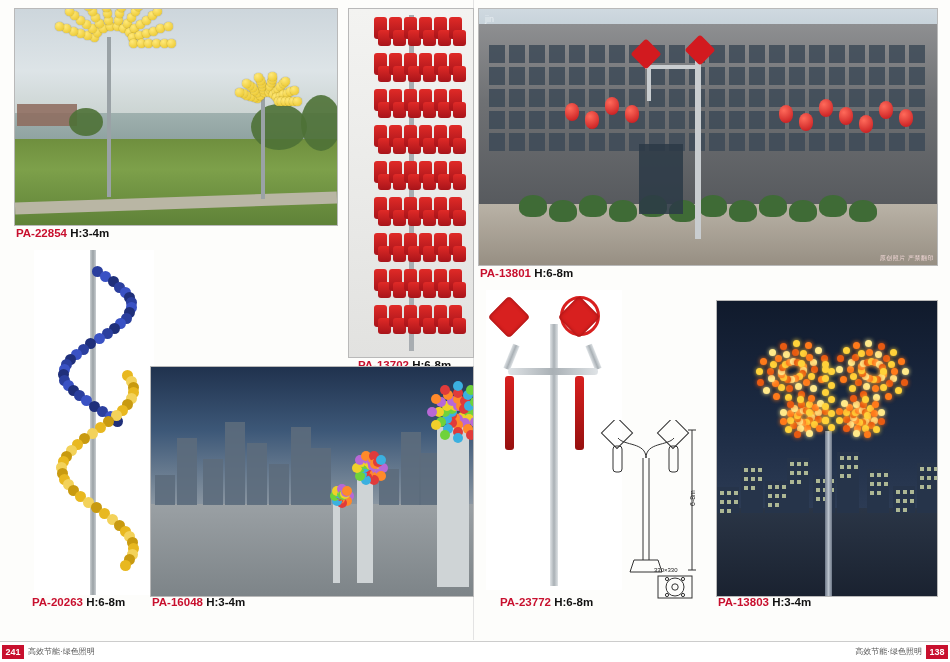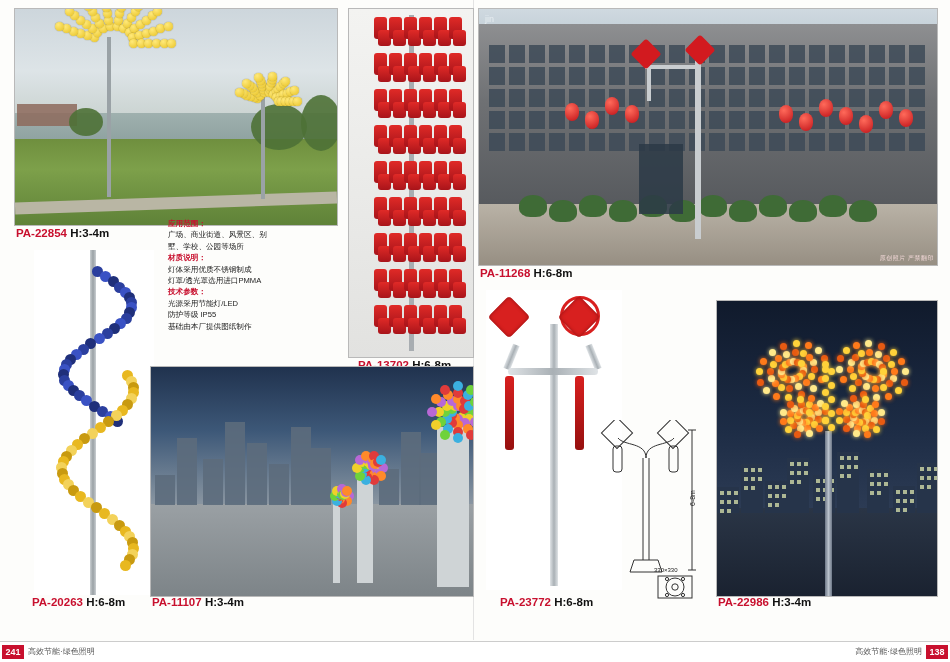--- a/index.html
+++ b/index.html
@@ -419,32 +419,20 @@
         <div class="rcap" style="left:88.5px;top:309px;height:16px;"></div>
         <div class="rcap" style="left:99.5px;top:296px;"></div>
         <div class="rcap" style="left:103.5px;top:309px;height:16px;"></div>
       </div>
   </div>
   <div class="cap" id="c2">
     <span>PA-13702</span>
     <span class="h">H:6-8m</span>
   </div>
 
-  <div id="spec">
-    <div class="hd">应用范围：</div>
-    <div class="bd">广场、商业街道、风景区、别</div>
-    <div class="bd">墅、学校、公园等场所</div>
-    <div class="hd">材质说明：</div>
-    <div class="bd">灯体采用优质不锈钢制成</div>
-    <div class="bd">灯罩/透光罩选用进口PMMA</div>
-    <div class="hd">技术参数：</div>
-    <div class="bd">光源采用节能灯/LED</div>
-    <div class="bd">防护等级      IP55</div>
-    <div class="bd">基础由本厂提供图纸制作</div>
-  </div>
 
   <div id="p3">
     <div class="mast"></div>
     <div id="p3-beads">
         <div class="bead" style="left:58.0px;top:16.0px;background:#2b3f9e;"></div>
         <div class="bead" style="left:66.0px;top:21.2px;background:#3a52c4;"></div>
         <div class="bead" style="left:73.6px;top:26.3px;background:#1f2f7a;"></div>
         <div class="bead" style="left:80.3px;top:31.5px;background:#2b3f9e;"></div>
         <div class="bead" style="left:85.7px;top:36.7px;background:#3a52c4;"></div>
         <div class="bead" style="left:89.6px;top:41.9px;background:#1f2f7a;"></div>
@@ -646,21 +634,21 @@
         <div class="fan" style="left:186.0px;top:120.5px;background:#6fd23b;"></div>
         <div class="fan" style="left:186.0px;top:118.8px;background:#f0d02a;"></div>
         <div class="fan" style="left:186.0px;top:117.0px;background:#b868d6;"></div>
         <div class="fan" style="left:187.2px;top:122.8px;background:#6fd23b;"></div>
         <div class="fan" style="left:188.5px;top:121.5px;background:#f0d02a;"></div>
         <div class="fan" style="left:189.7px;top:120.3px;background:#b868d6;"></div>
         <div class="fan" style="left:190.9px;top:119.1px;background:#ff8a2a;"></div>
       </div>
   </div>
   <div class="cap" id="c4">
-    <span>PA-11107</span>
+    <span>PA-16048</span>
     <span class="h">H:3-4m</span>
   </div>
 
   <div class="photo" id="p5">
     <div class="sky"></div>
     <div class="bld"></div>
     <div id="p5-glass">
         <div class="glass" style="left:10px;top:36px;width:16px;height:18px;"></div>
         <div class="glass" style="left:30px;top:36px;width:16px;height:18px;"></div>
         <div class="glass" style="left:50px;top:36px;width:16px;height:18px;"></div>
@@ -803,21 +791,21 @@
         <div class="lantern" style="left:360px;top:98px;"></div>
         <div class="lantern" style="left:380px;top:106px;"></div>
         <div class="lantern" style="left:400px;top:92px;"></div>
         <div class="lantern" style="left:420px;top:100px;"></div>
       </div>
     <div class="glass" style="left:160px;top:135px;width:44px;height:70px;background:#2c3a46;"></div>
     <div class="logo">jin</div>
     <div class="wm">原创照片 严禁翻印</div>
   </div>
   <div class="cap" id="c5">
-    <span>PA-11268</span>
+    <span>PA-13801</span>
     <span class="h">H:6-8m</span>
   </div>
 
   <div id="p6">
     <div class="mast" style="left:64px;top:34px;width:8px;height:262px;"></div>
     <div class="mast" style="left:22px;top:54px;width:7px;height:26px;transform:rotate(22deg);"></div>
     <div class="mast" style="left:104px;top:54px;width:7px;height:26px;transform:rotate(-22deg);"></div>
     <div class="mast" style="left:22px;top:78px;width:90px;height:7px;border-radius:4px;"></div>
     <div class="knot" style="left:8px;top:12px;"></div>
     <div class="ring" style="left:74px;top:6px;"></div>
@@ -1127,21 +1115,21 @@
         <div class="dot" style="left:111px;top:81px;background:#ffd23a;box-shadow:0 0 4px #ffd23a;"></div>
         <div class="dot" style="left:105px;top:88px;background:#ffd23a;box-shadow:0 0 4px #ffd23a;"></div>
         <div class="dot" style="left:111px;top:95px;background:#ffd23a;box-shadow:0 0 4px #ffd23a;"></div>
         <div class="dot" style="left:105px;top:102px;background:#ffd23a;box-shadow:0 0 4px #ffd23a;"></div>
         <div class="dot" style="left:111px;top:109px;background:#ffd23a;box-shadow:0 0 4px #ffd23a;"></div>
         <div class="dot" style="left:105px;top:116px;background:#ffd23a;box-shadow:0 0 4px #ffd23a;"></div>
         <div class="dot" style="left:111px;top:123px;background:#ffd23a;box-shadow:0 0 4px #ffd23a;"></div>
       </div>
   </div>
   <div class="cap" id="c7">
-    <span>PA-22986</span>
+    <span>PA-13803</span>
     <span class="h">H:3-4m</span>
   </div>
 
   <div class="footbar">
     <div class="pg" id="pgL">241</div>
     <div class="foottxt" id="ftL">高效节能·绿色照明</div>
     <div class="pg" id="pgR">138</div>
     <div class="foottxt" id="ftR">高效节能·绿色照明</div>
   </div>
 

